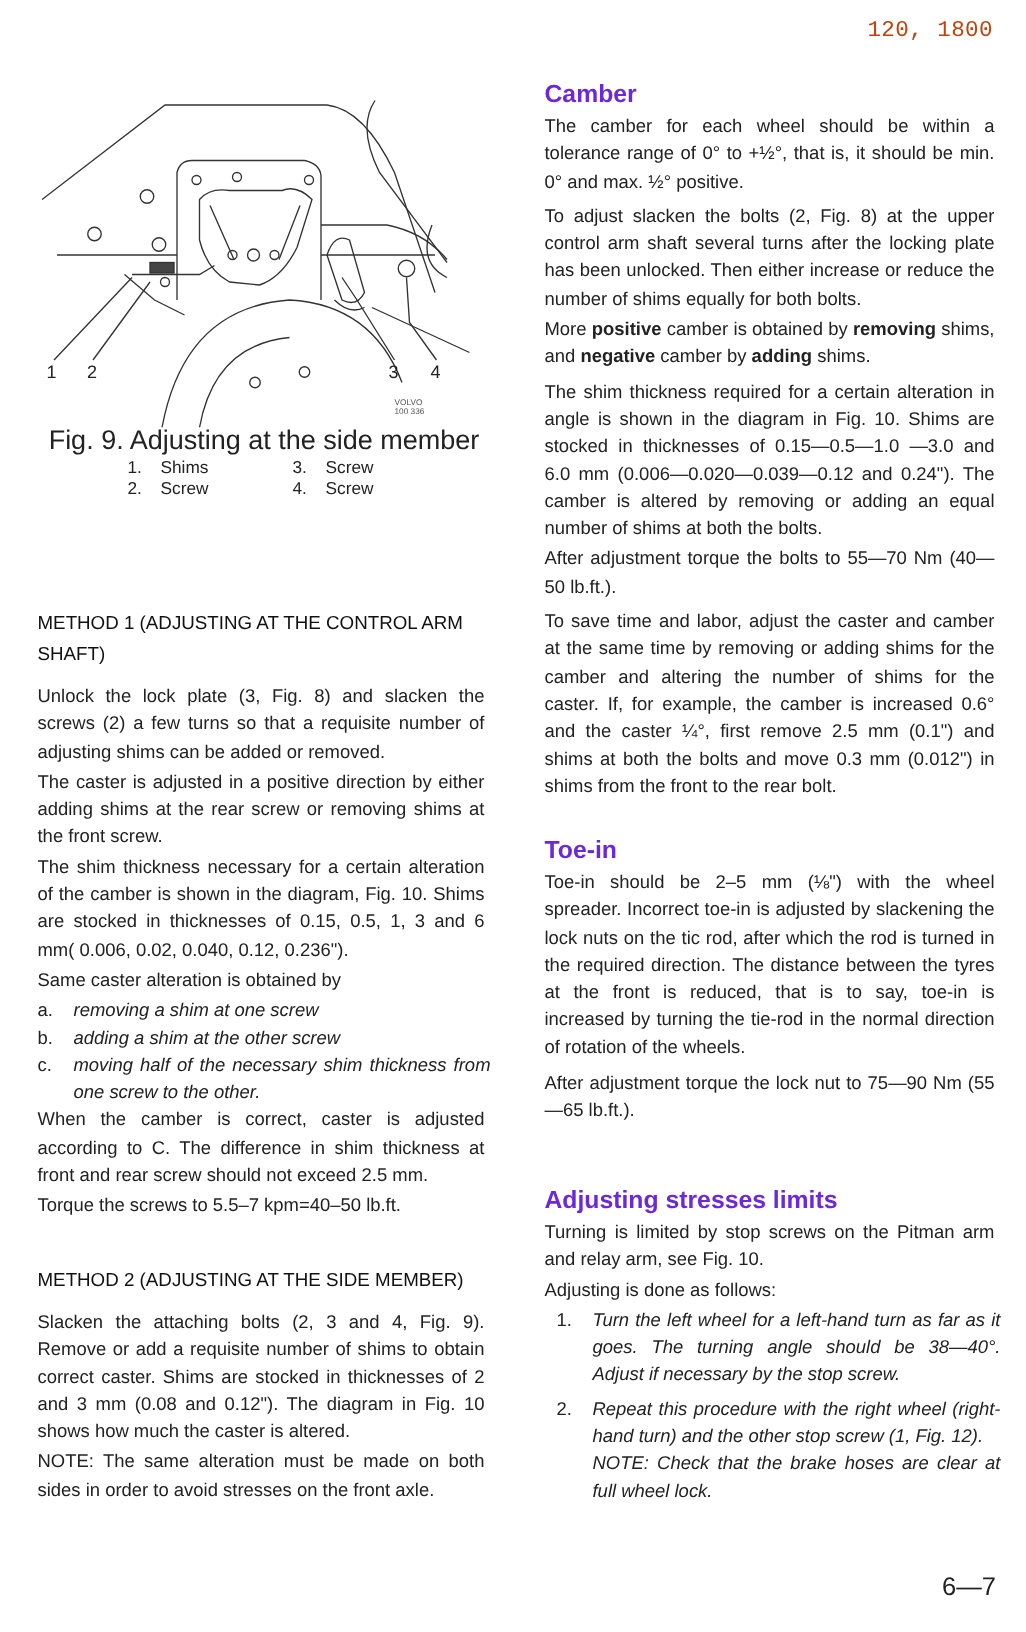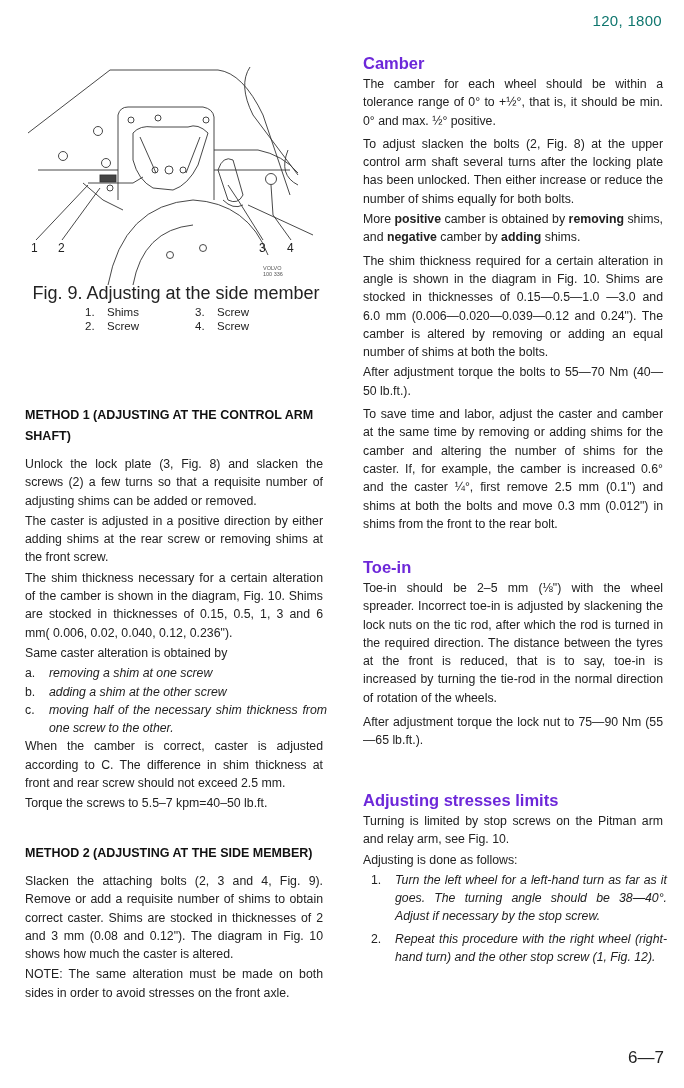--- a/index.html
+++ b/index.html
@@ -1,31 +1,31 @@
 <!DOCTYPE html>
 <html><head>
 <meta charset="utf-8">
 <style>
   html, body { margin: 0; padding: 0; }
   body {
     width: 684px; height: 1088px; background: #ffffff; position: relative; overflow: hidden;
     font-family: "Liberation Sans", sans-serif; color: #222;
   }
   .page-header {
-    position: absolute; right: 22px; top: 12px; font-size: 15px; color: #0f766e; letter-spacing: 0.3px;
+    position: absolute; right: 22px; top: 12px; font-size: 15px; color: #c2410c; letter-spacing: 0.3px; font-family: Liberation Mono, monospace;
   }
   .page-footer {
     position: absolute; right: 20px; top: 1048px; font-size: 17px; color: #222;
   }
   .col { position: absolute; font-size: 12.3px; line-height: 18.3px; text-align: justify; }
   .col-left { left: 25px; width: 302px; }
   .col-right { left: 363px; width: 304px; }
   p { margin: 0 4px 2px 0; }
   h2 { font-size: 16.5px; font-weight: bold; margin: 0 0 2px 0; color: #6d28d9; line-height: 20px; }
-  h3 { font-size: 12.5px; font-weight: bold; margin: 0; line-height: 21px; color: #111; text-align: left;}
+  h3 { font-size: 12.5px; font-weight: normal; margin: 0; line-height: 21px; color: #111; text-align: left;}
   .figure { position: absolute; left: 28px; top: 55px; width: 290px; height: 230px; }
   .fig-caption { position: absolute; left: 25px; top: 283px; width: 302px; text-align: center; font-size: 18px; }
   .fig-legend { position: absolute; left: 85px; top: 305px; width: 220px; font-size: 11.5px; line-height: 14px; }
   .fig-legend .row { display: flex; }
   .fig-legend .cell { width: 125px; display: flex; }
   .fig-legend .num { width: 22px; }
   ol.alpha, ol.num-list { list-style: none; padding: 0; margin: 0; }
   ol.alpha li, ol.num-list li { display: flex; }
   ol.alpha li .mk { width: 24px; flex: none; }
   ol.num-list li .mk { width: 24px; flex: none; padding-left: 8px; }
@@ -176,16 +176,20 @@
   <p>Adjusting is done as follows:</p>
   <ol class="num-list">
     <li style="margin-bottom:4px;">
         <span class="mk">1.</span>
         <span class="tx">Turn the left wheel for a left-hand turn as far as it goes. The turning angle should be 38—40°. Adjust if necessary by the stop screw.</span>
       </li>
     <li>
         <span class="mk">2.</span>
         <span class="tx">Repeat this procedure with the right wheel (right-hand turn) and the other stop screw (1, Fig. 12).</span>
       </li>
+    <li>
+        <span class="mk"></span>
+        <span class="tx">NOTE: Check that the brake hoses are clear at full wheel lock.</span>
+      </li>
   </ol>
 </div>
 
 <div class="page-footer">6—7</div>
 
 </body></html>

